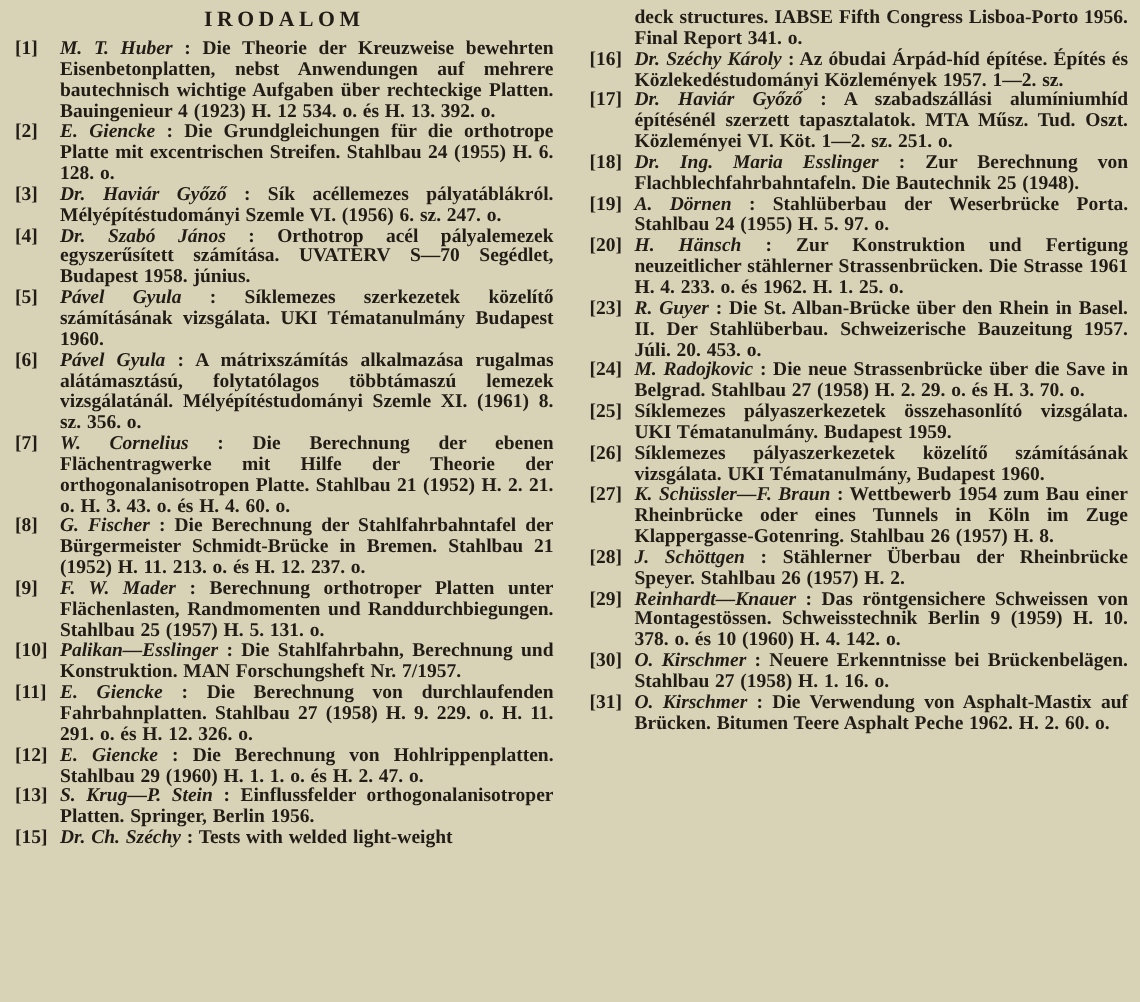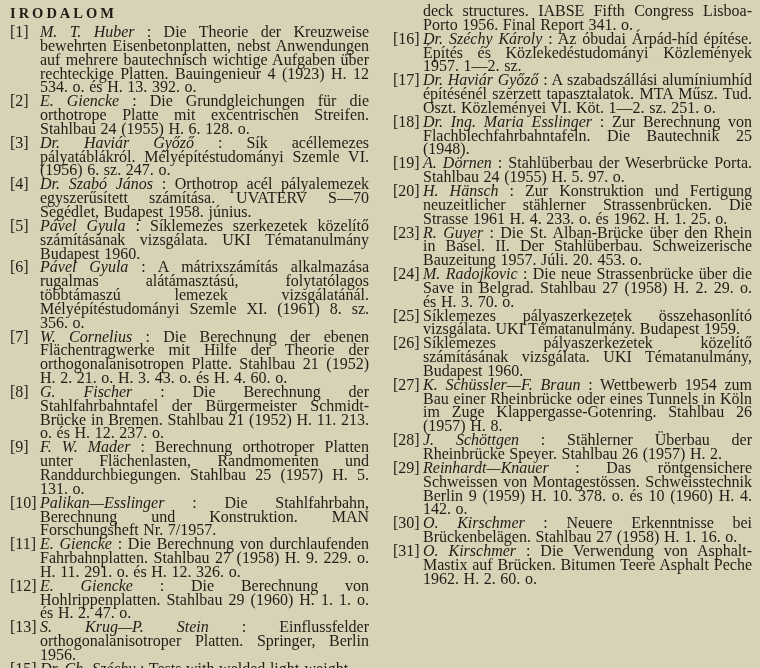--- a/index.html
+++ b/index.html
@@ -13,27 +13,28 @@
   }
   .page {
     box-sizing:border-box;
     width:760px; height:668px;
     padding:4px 8px 2px 10px;
     display:flex; gap:24px;
   }
   .col { flex:1 1 0; min-width:0; }
   .title {
     font-size:14.5px; font-weight:bold;
-    letter-spacing:3px; 
+    letter-spacing:3px; text-align:center;
     margin:1px 0 3px 0;
   }
   .entry {
     display:flex;
-    font-size:16px; line-height:13.85px;
+    font-size:13px; line-height:13.85px;
     word-spacing:0.6px;
+    font-weight:bold;
   }
   .num { flex:0 0 30px; width:30px; }
   .body { flex:1 1 auto; text-align:justify; min-width:0; }
   .author { font-style:italic; }
 </style>
 </head>
 <body>
 
 <div class="page">
   <div class="col">

